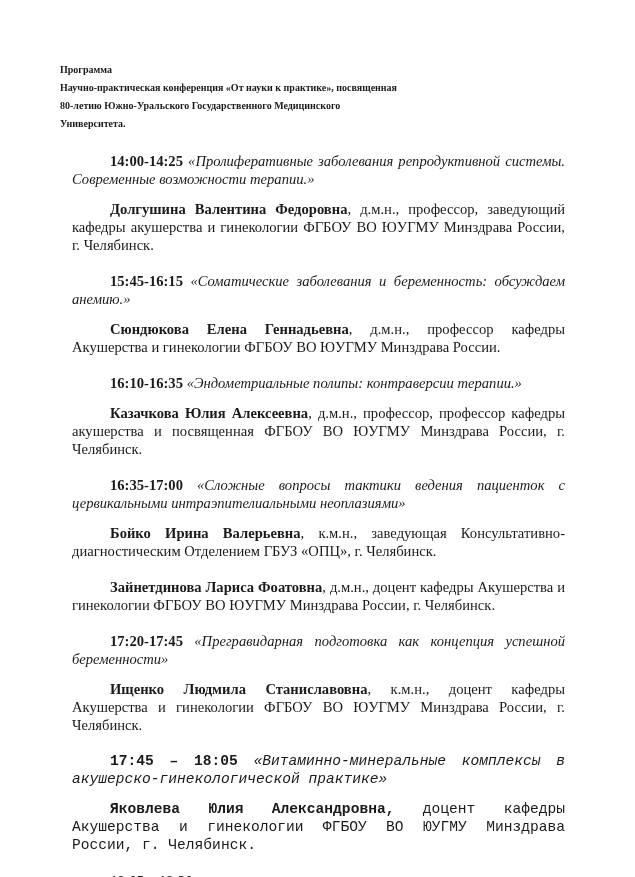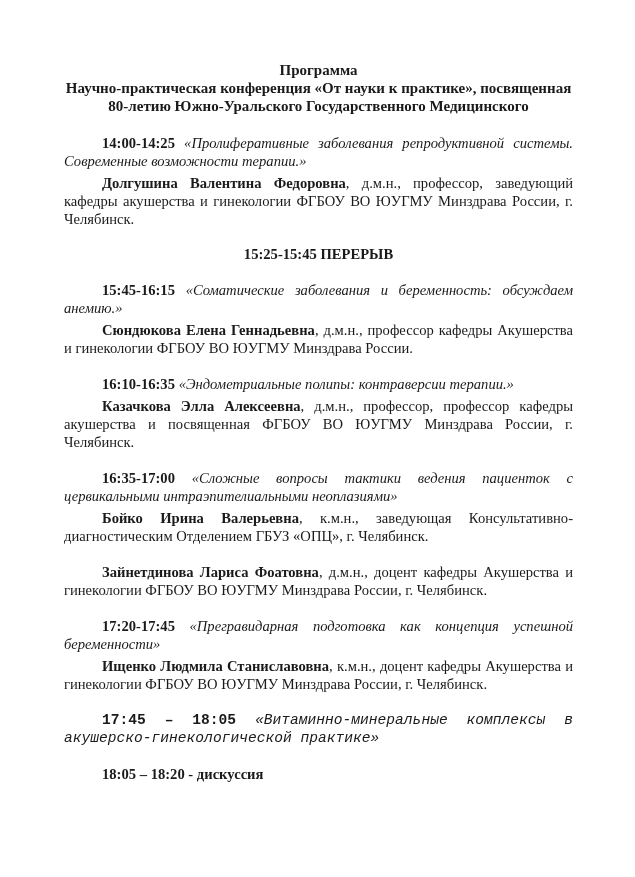--- a/index.html
+++ b/index.html
@@ -17,32 +17,32 @@
       font-size: 14.6px;
       line-height: 18px;
     }
     .page {
       position: absolute;
       left: 60px;
       top: 61px;
       width: 517px;
     }
     .header {
-      text-align: center;
+      text-align: left;
       font-weight: bold;
-      font-size: 15px;
+      font-size: 10px;
       line-height: 18px;
     }
     .block {
       text-align: justify;
     }
     .p {
       text-indent: 38px;
       text-align: justify;
-      margin: 4px;
+      margin: 12px;
     }
     .p.last {
       text-align-last: left;
     }
     .b { font-weight: bold; }
     .i { font-style: italic; }
     .center {
       text-align: center;
       font-weight: bold;
     }
@@ -52,57 +52,56 @@
   </style>
 </head>
 <body>
 
 <div class="page">
 
   <div class="header">
     <div>Программа</div>
     <div>Научно-практическая конференция «От науки к практике», посвященная</div>
     <div>80-летию Южно-Уральского Государственного Медицинского</div>
+    <div>Университета.</div>
   </div>
 
   <div class="block" style="margin-top:19px;">
     <p class="p last"><span class="b">14:00-14:25</span> <span class="i">«Пролиферативные заболевания репродуктивной системы. Современные возможности терапии.»</span></p>
     <p class="p last"><span class="b">Долгушина Валентина Федоровна</span><span>, д.м.н., профессор, заведующий кафедры акушерства и гинекологии ФГБОУ ВО ЮУГМУ Минздрава России, г. Челябинск.</span></p>
   </div>
 
 
-  <div class="center" style="margin-top:17px;">
-    <span>15:25-15:45</span> <span>ПЕРЕРЫВ</span>
-  </div>
 
   <div class="block" style="margin-top:18px;">
     <p class="p last"><span class="b">15:45-16:15</span> <span class="i">«Соматические заболевания и беременность: обсуждаем анемию.»</span></p>
     <p class="p last"><span class="b">Сюндюкова Елена Геннадьевна</span><span>, д.м.н., профессор кафедры Акушерства и гинекологии ФГБОУ ВО ЮУГМУ Минздрава России.</span></p>
   </div>
 
   <div class="block" style="margin-top:18px;">
     <p class="p last"><span class="b">16:10-16:35</span> <span class="i">«Эндометриальные полипы: контраверсии терапии.»</span></p>
-    <p class="p last"><span class="b">Казачкова Элла Алексеевна</span><span>, д.м.н., профессор, профессор кафедры акушерства и посвященная ФГБОУ ВО ЮУГМУ Минздрава России, г. Челябинск.</span></p>
+    <p class="p last"><span class="b">Казачкова Юлия Алексеевна</span><span>, д.м.н., профессор, профессор кафедры акушерства и посвященная ФГБОУ ВО ЮУГМУ Минздрава России, г. Челябинск.</span></p>
   </div>
 
   <div class="block" style="margin-top:18px;">
     <p class="p last"><span class="b">16:35-17:00</span> <span class="i">«Сложные вопросы тактики ведения пациенток с цервикальными интраэпителиальными неоплазиями»</span></p>
     <p class="p last"><span class="b">Бойко Ирина Валерьевна</span><span>, к.м.н., заведующая Консультативно-диагностическим Отделением ГБУЗ «ОПЦ», г. Челябинск.</span></p>
   </div>
 
   <div class="block" style="margin-top:18px;">
     <p class="p last"><span class="b">Зайнетдинова Лариса Фоатовна</span><span>, д.м.н., доцент кафедры Акушерства и гинекологии ФГБОУ ВО ЮУГМУ Минздрава России, г. Челябинск.</span></p>
   </div>
 
   <div class="block" style="margin-top:18px;">
     <p class="p last"><span class="b">17:20-17:45</span> <span class="i">«Прегравидарная подготовка как концепция успешной беременности»</span></p>
     <p class="p last"><span class="b">Ищенко Людмила Станиславовна</span><span>, к.м.н., доцент кафедры Акушерства и гинекологии ФГБОУ ВО ЮУГМУ Минздрава России, г. Челябинск.</span></p>
   </div>
 
   <div class="block" style="margin-top:18px;font-family:Liberation Mono, monospace;">
     <p class="p last"><span class="b">17:45 – 18:05</span> <span class="i">«Витаминно-минеральные комплексы в акушерско-гинекологической практике»</span></p>
+    <p class="p last"><span class="b">Яковлева Юлия Александровна,</span><span> доцент кафедры Акушерства и гинекологии ФГБОУ ВО ЮУГМУ Минздрава России, г. Челябинск.</span></p>
   </div>
 
   <div class="block" style="margin-top:18px;">
     <p class="p single b">18:05 – 18:20 - дискуссия</p>
   </div>
 
 </div>
 
 </body></html>

